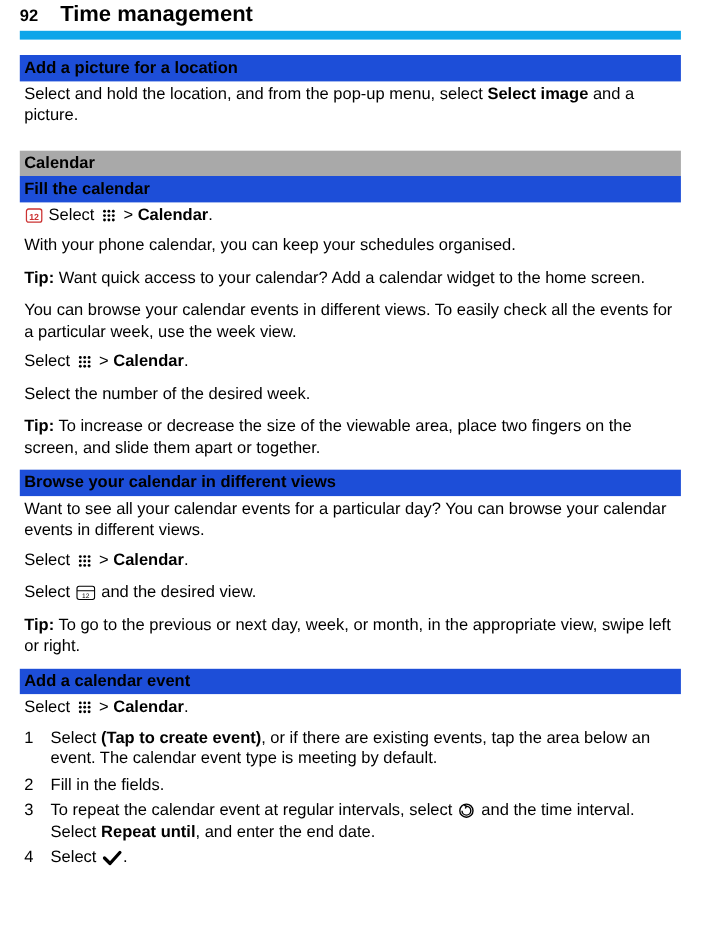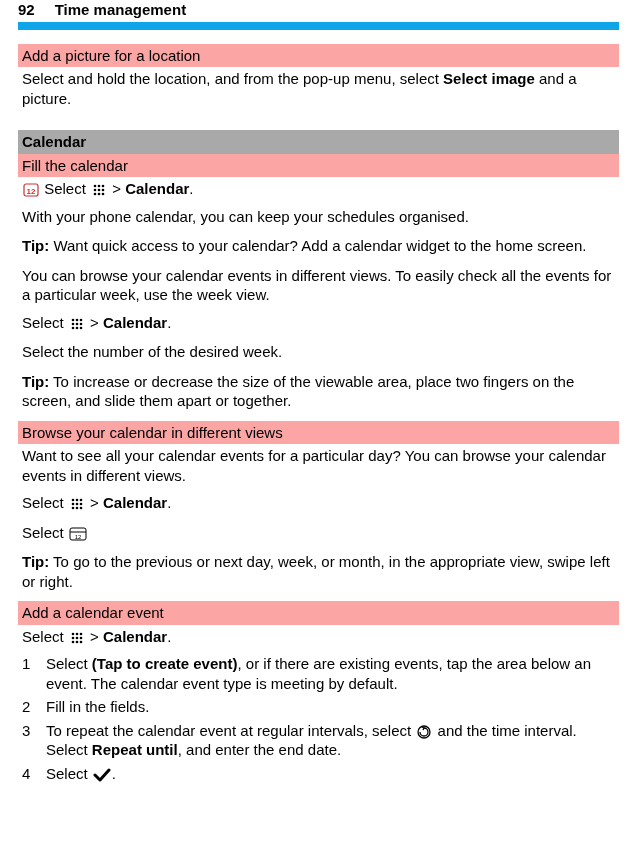--- a/index.html
+++ b/index.html
@@ -14,29 +14,29 @@
   }
   .page { padding: 0 18px 10px 18px; }
   .header-row {
     display: flex;
     align-items: baseline;
     border-bottom: 8px solid #0ea5e9;
     padding-bottom: 2px;
     margin-bottom: 14px;
   }
   .page-num { font-weight: bold; font-size: 15px; margin-right: 20px; }
-  .chapter { font-weight: bold; font-size: 15px; }
+  .chapter { font-weight: bold; font-size: 20px; }
   .sec-dark {
     background: #a9a9a9;
     font-weight: bold;
     padding: 2px 4px;
   }
   .sec-light {
-    background: #fca5a5;
-    font-weight: normal;
+    background: #1d4ed8;
+    font-weight: bold;
     padding: 2px 4px;
   }
   .para { margin: 6px 4px 10px 4px; }
   .para-tight { margin: 2px 4px 8px 4px; }
   .bold { font-weight: bold; }
   .icon {
     display: inline-block;
     vertical-align: middle;
     margin: 0 1px;
   }
@@ -136,21 +136,21 @@
     </span><span> &gt; </span><span class="bold">Calendar</span><span>.</span>
   </div>
 
   <div class="para">
     <span>Select </span><span class="icon">
       <svg width="18" height="16" viewBox="0 0 18 16">
           <rect x="1" y="2" width="16" height="12" rx="2" fill="none" stroke="#000" stroke-width="1"></rect>
           <line x1="1" y1="6" x2="17" y2="6" stroke="#000"></line>
           <text x="9" y="13" font-size="6" text-anchor="middle" font-family="Arial">12</text>
         </svg>
-    </span>
+    </span><span> and the desired view.</span>
   </div>
 
   <div class="para">
     <span class="bold">Tip:</span><span> To go to the previous or next day, week, or month, in the appropriate view, swipe left or right.</span>
   </div>
 
   <div class="sec-light">Add a calendar event</div>
 
   <div class="para-tight">
     <span>Select </span><span class="icon">

